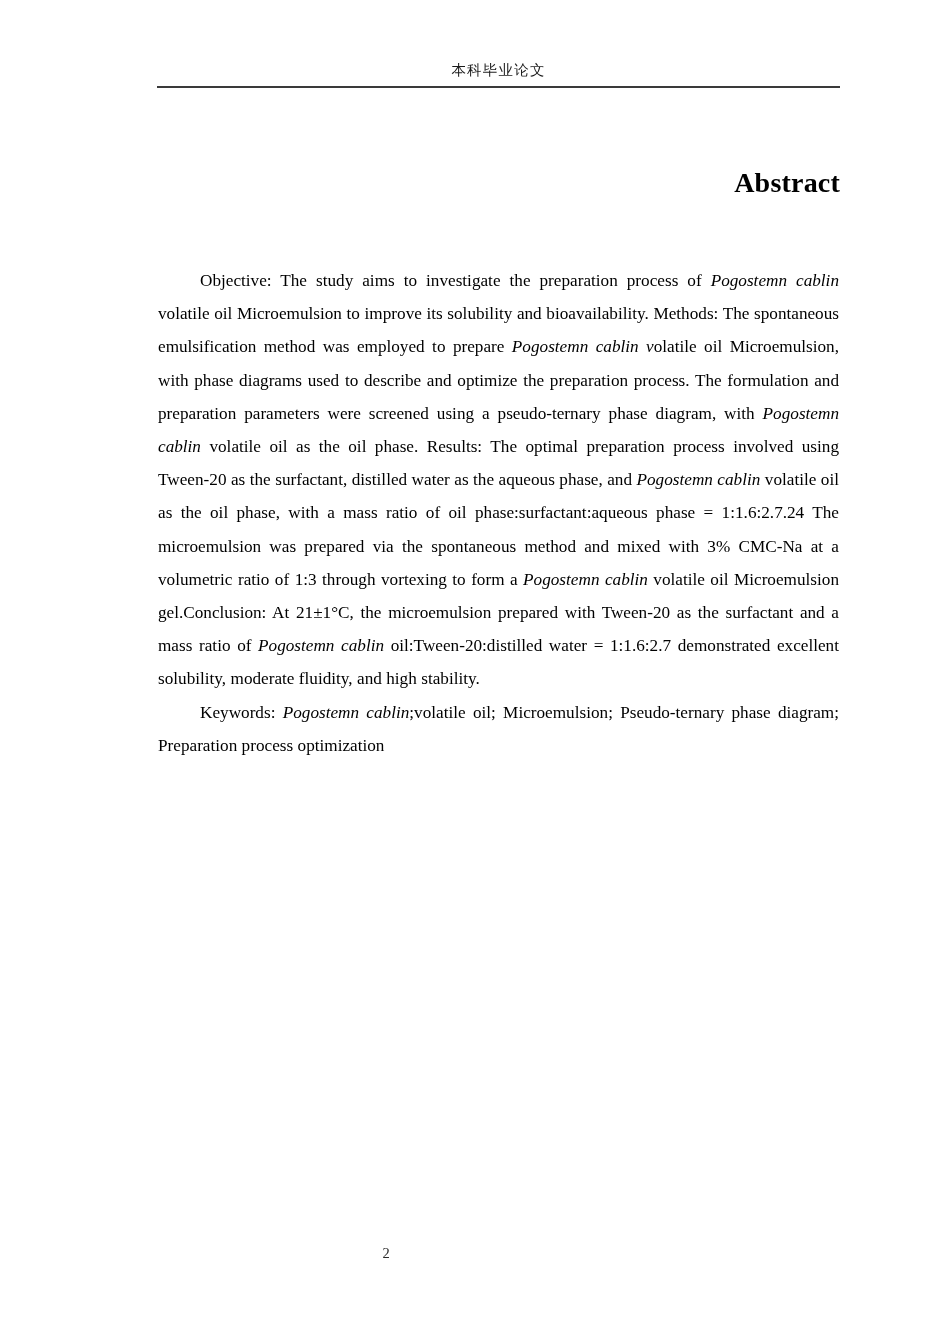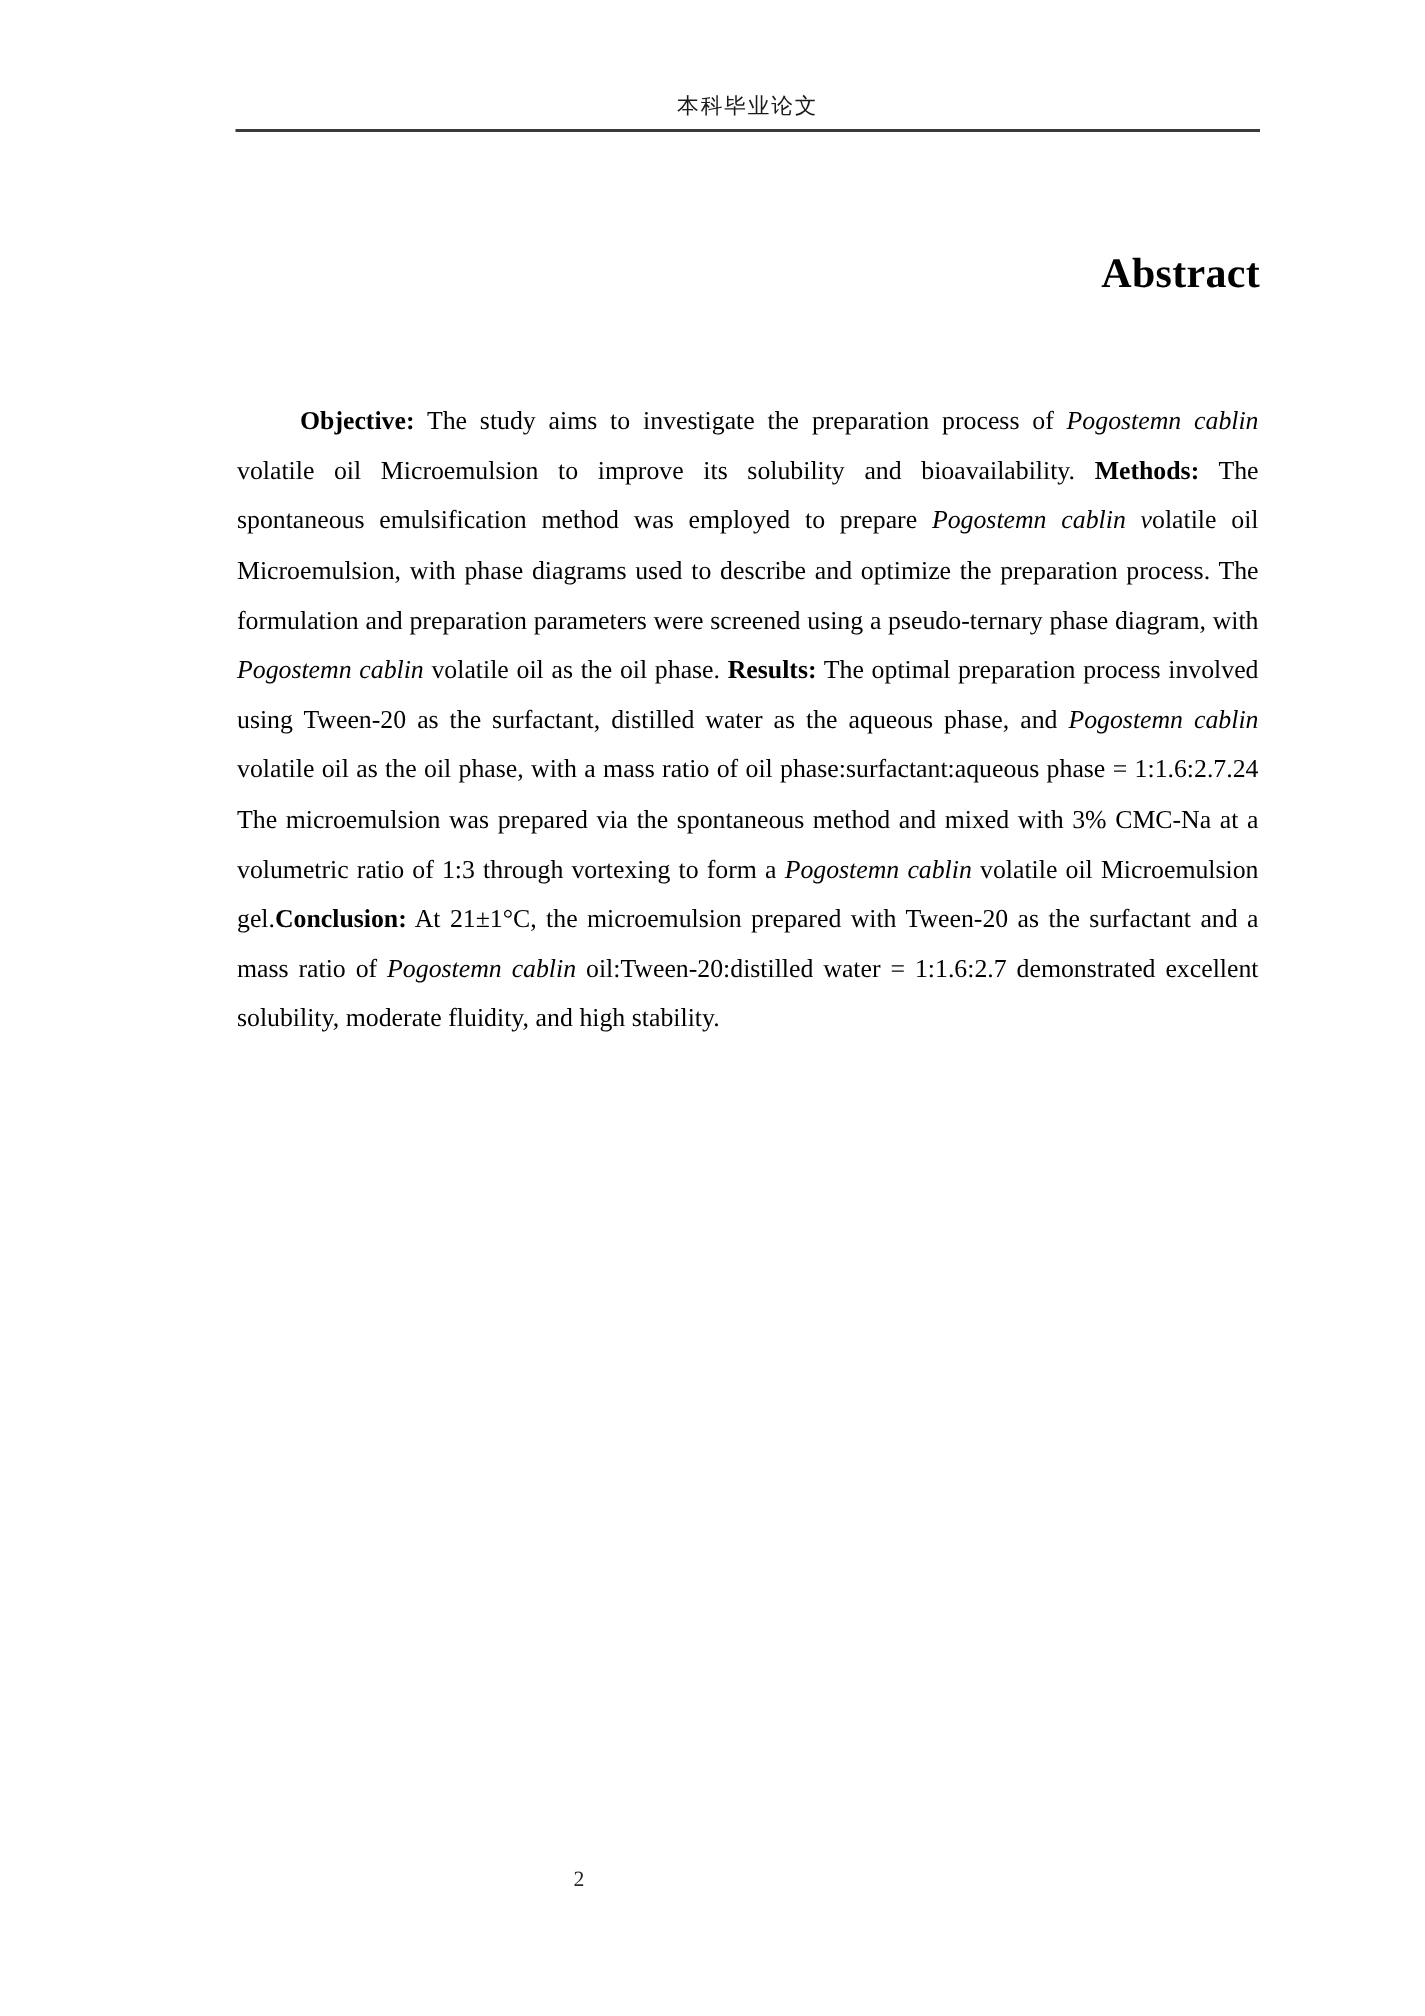--- a/index.html
+++ b/index.html
@@ -27,21 +27,21 @@
 
   
   .header-zone {
     position: absolute;
     left: 157px;
     top: 60px;
     width: 683px;
   }
   .header-title {
     text-align: center;
-    font-family: Liberation Sans, sans-serif;
+    font-family: Liberation Mono, monospace;
     font-size: 14.5px;
     line-height: 22px;
     letter-spacing: 1.2px;
     color: #1a1a1a;
     white-space: nowrap;
   }
   .header-rule {
     margin-top: 4px;
     border: 0;
     border-top: 2.2px solid #3a3a3a;
@@ -77,21 +77,21 @@
     text-align: justify;
     text-justify: inter-word;
     text-indent: 42px;
     hyphens: none;
     word-spacing: 0.1px;
   }
   .keywords-para {
     margin: 0;
   }
 
-  b, .b { font-weight: bold; }
+  b, .b { font-weight: normal; }
   i, .i { font-style: italic; }
 
   
   .page-number {
     position: absolute;
     left: 157px;
     top: 1243px;
     width: 458px;
     text-align: center;
     font-size: 14.5px;
@@ -108,18 +108,19 @@
     <div class="header-title">本科毕业论文</div>
     <hr class="header-rule">
   </div>
 
   <h1 class="doc-title">Abstract</h1>
 
   <div class="body-zone">
 
     <p class="para"><b>Objective:</b><span> The study aims to investigate the preparation process of </span><i>Pogostemn</i> <i>cablin</i><span> volatile oil Microemulsion to improve its solubility and bioavailability. </span><b>Methods:</b><span> The spontaneous emulsification method was employed to prepare </span><i>Pogostemn</i> <i>cablin v</i><span>olatile oil Microemulsion, with phase diagrams used to describe and optimize the preparation process. The formulation and preparation parameters were screened using a pseudo-ternary phase diagram, with </span><i>Pogostemn cablin</i><span> volatile oil as the oil phase. </span><b>Results:</b><span> The optimal preparation process involved using Tween-20 as the surfactant, distilled water as the aqueous phase, and </span><i>Pogostemn cablin</i><span> volatile oil as the oil phase, with a mass ratio of oil phase:surfactant:aqueous phase = 1:1.6:2.7.24 The microemulsion was prepared via the spontaneous method and mixed with 3% CMC-Na at a volumetric ratio of 1:3 through vortexing to form a </span><i>Pogostemn cablin</i><span> volatile oil Microemulsion gel.</span><b>Conclusion:</b><span> At 21±1°C, the microemulsion prepared with Tween-20 as the surfactant and a mass ratio of </span><i>Pogostemn cablin</i><span> oil:Tween-20:distilled water = 1:1.6:2.7 demonstrated excellent solubility, moderate fluidity, and high stability.</span></p>
 
+    <p class="para keywords-para"><b>Keywords:</b><span> </span><i>Pogostemn cablin</i><span>;volatile oil; Microemulsion; Pseudo-ternary phase diagram; Preparation process optimization</span></p>
 
   </div>
 
   <div class="page-number">2</div>
 
 </div>
 
 </body></html>

